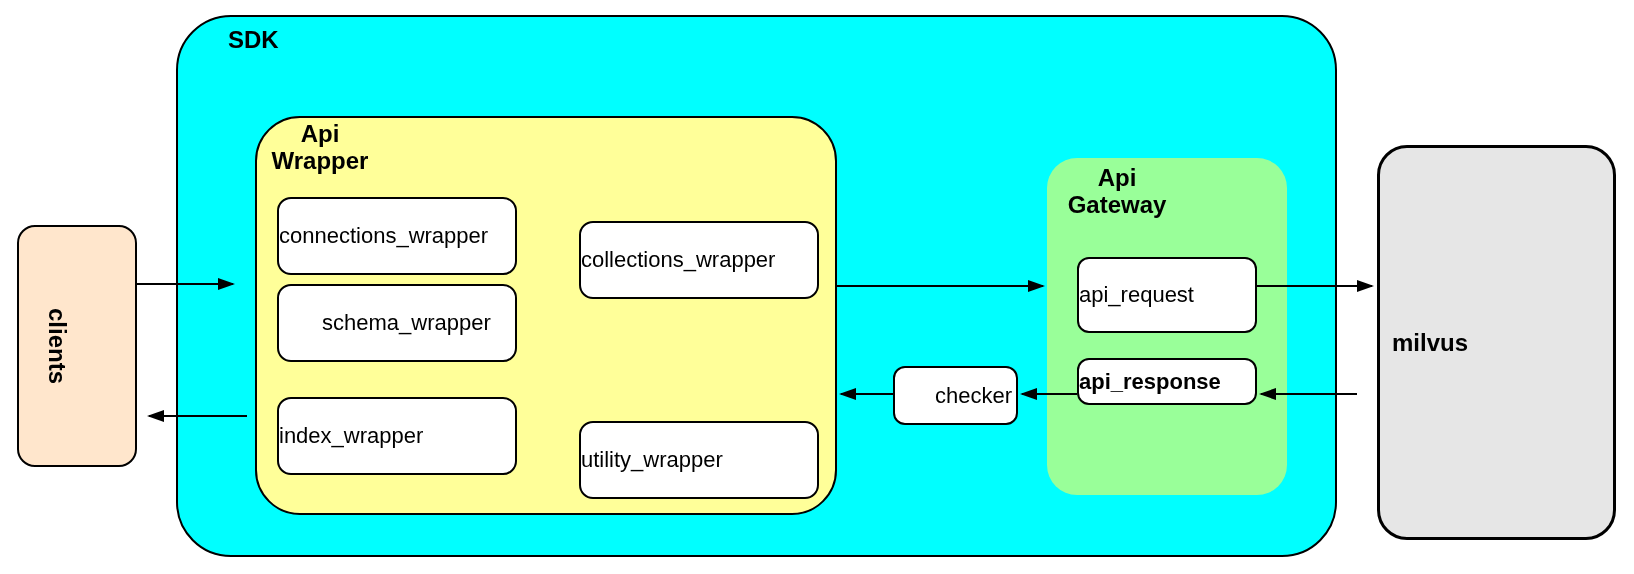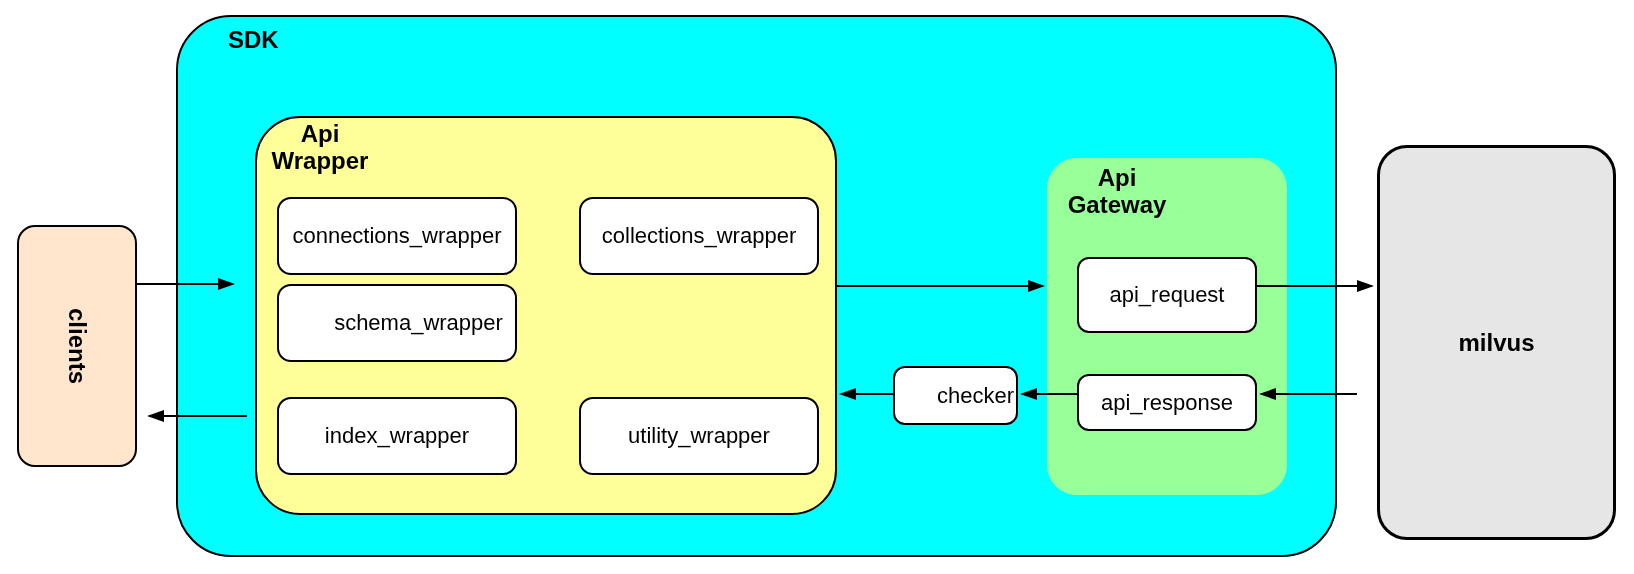--- a/index.html
+++ b/index.html
@@ -41,54 +41,54 @@
     line-height: 27px;
     white-space: pre-line;
     text-align: center;
   }
   .sdk-label   { left: 50px; top: 9px; }
   .wrapper-label { left: 8px; top: 2px; width: 110px; }
   .gateway-label { left: 20px; top: 6px; width: 100px; }
 
   
   .node {
-    display: flex; align-items: center; justify-content: center;
+    display: flex; align-items: center; 
     background: var(--c-node_fill, #ffffff);
     border: 2px solid var(--c-stroke, #000);
     font-size: 22px;
     text-align: center;
   }
   .wbox { width: 240px; height: 78px; border-radius: 14px; }
   .col1 { left: 20px; }
-  .col2 { left: 322px; }
+  .col2 { left: 322px; margin-top: 24px; }
   .row1 { top: 79px; }
   .row2 { top: 166px; padding-left: 43px; }
   .row3 { top: 279px; }
 
   .clients {
     left: 17px; top: 225px; width: 120px; height: 242px;
     background: var(--c-clients_fill, #ffe6cc);
     border-radius: 18px;
     font-weight: bold; font-size: 24px;
   }
   .clients .vtext { transform: rotate(90deg); white-space: nowrap; }
 
   .milvus {
     left: 1377px; top: 145px; width: 239px; height: 395px;
     background: var(--c-milvus_fill, #e6e6e6);
     border-width: 3px;
     border-radius: 30px;
-    font-weight: bold; font-size: 24px;
+    font-weight: bold; font-size: 24px; padding-left: 12px;
   }
 
   .checker { left: 893px; top: 366px; width: 125px; height: 59px; border-radius: 12px; padding-left: 40px; }
 
   .gwbox { left: 30px; width: 180px; border-radius: 12px; }
   .api-request  { top: 99px;  height: 76px; }
-  .api-response { top: 216px; height: 57px; }
+  .api-response { top: 200px; height: 47px; font-weight: bold; }
 
   
   #arrows {
     position: absolute; left: 0; top: 0;
     width: 1634px; height: 574px;
     pointer-events: none;
   }
   #arrows line { stroke: var(--c-stroke, #000); stroke-width: 2; }
   #arrows .head { fill: var(--c-stroke, #000); }
 </style>

